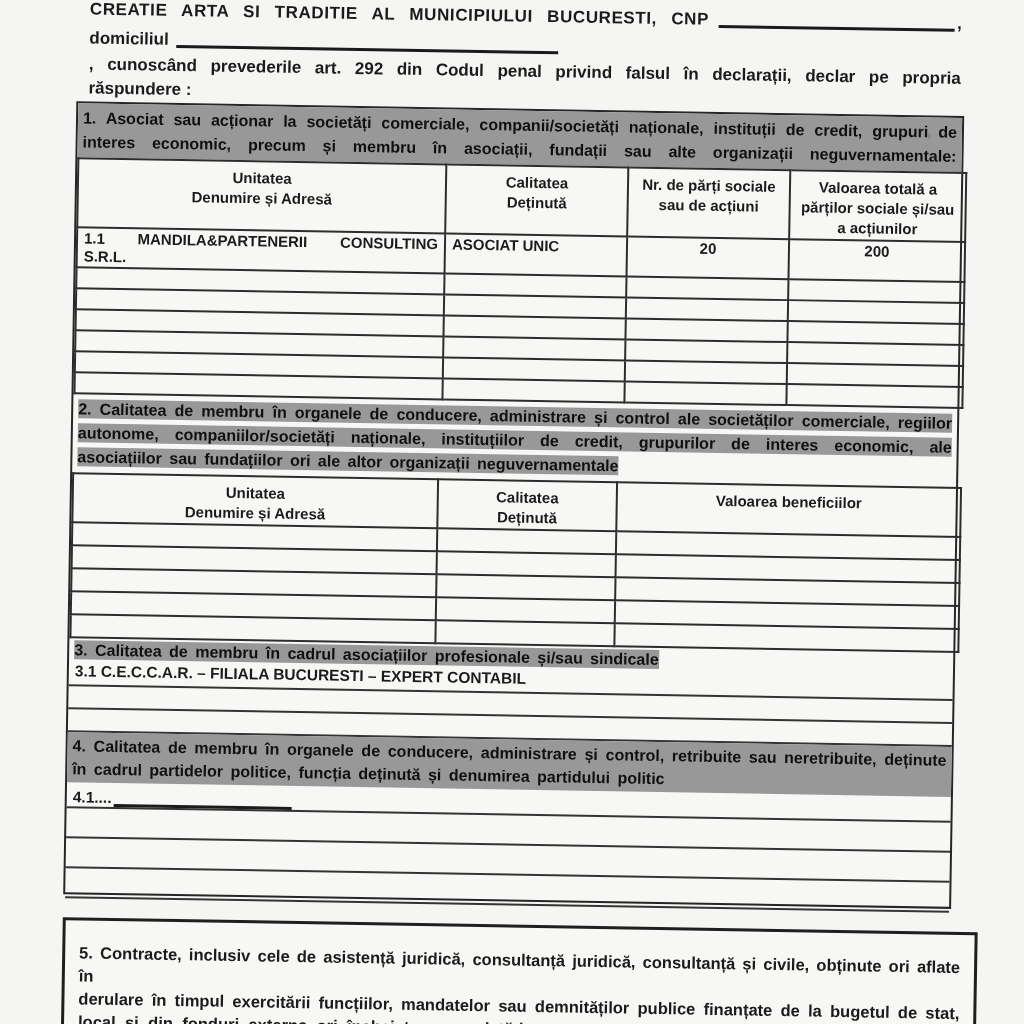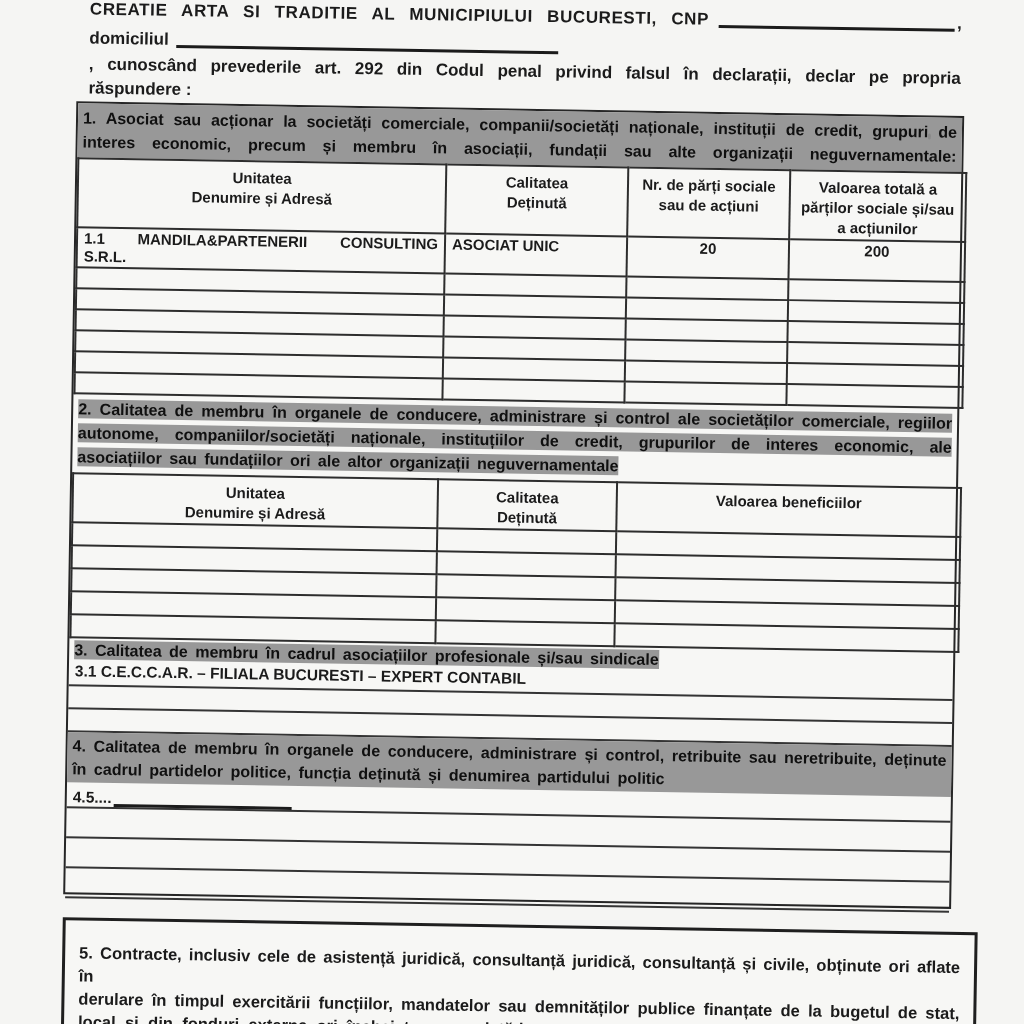--- a/index.html
+++ b/index.html
@@ -210,21 +210,21 @@
 
     <div class="bar" style="padding-top:1px;padding-bottom:0;line-height:21px;">
       <span class="hl">3. Calitatea de membru în cadrul asociațiilor profesionale și/sau sindicale</span>
     </div>
     <div class="row-line" style="height:26px;">3.1 C.E.C.C.A.R. – FILIALA BUCURESTI – EXPERT CONTABIL</div>
     <div class="row-line"></div>
     <div class="row-line"></div>
 
     <div class="bar blockbg" style="line-height:23px;padding-top:2px;padding-bottom:2px;">4. Calitatea de membru în organele de conducere, administrare și control, retribuite sau neretribuite, deținute în cadrul partidelor politice, funcția deținută și denumirea partidului politic</div>
     <div class="row-line entry41">
-      <span>4.5....</span>
+      <span>4.1....</span>
       <span class="u41"></span>
     </div>
     <div class="row-line tall"></div>
     <div class="row-line tall"></div>
     <div class="row-line tall"></div>
     <div class="spacer"></div>
   </div>
 
   <div class="boxB">
     <p class="s5l jl">5. Contracte, inclusiv cele de asistență juridică, consultanță juridică, consultanță și civile, obținute ori aflate în</p>

